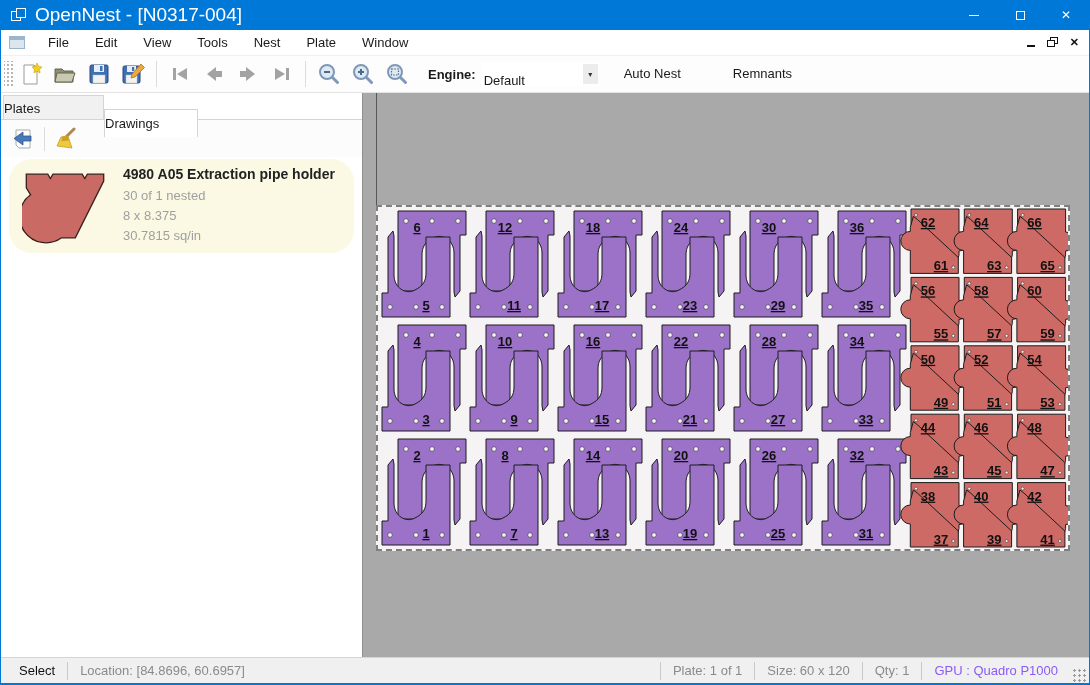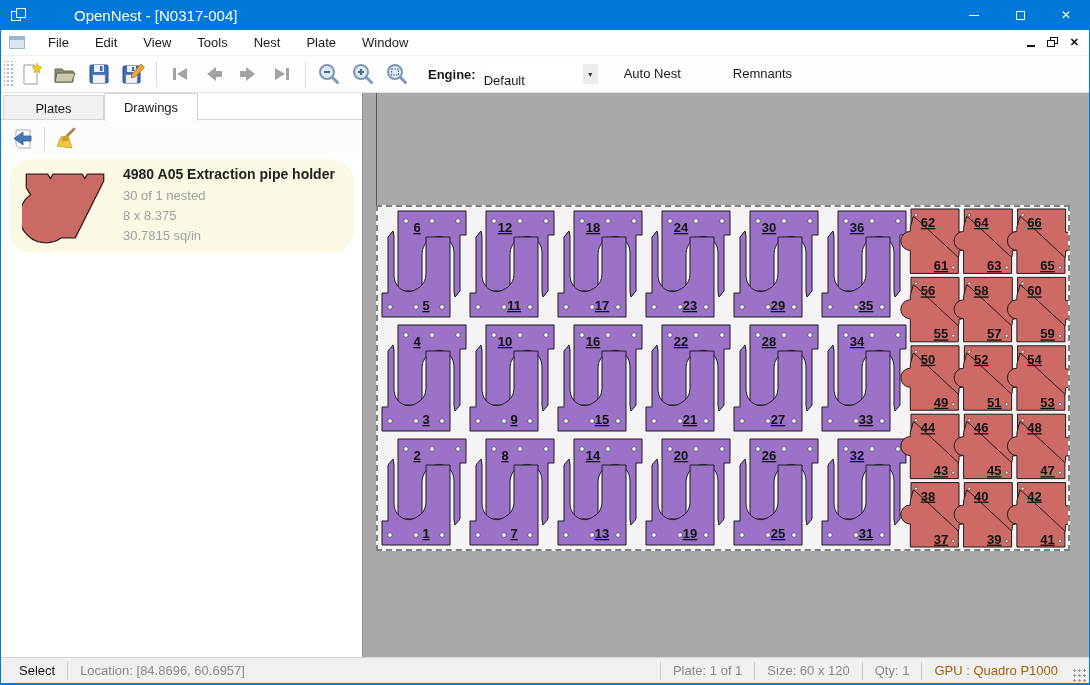--- a/index.html
+++ b/index.html
@@ -8,21 +8,21 @@
     font-family:"Liberation Sans", sans-serif;
     font-size:13px; color:#1a1a1a; background:#fff;
     border-left:1px solid #0078d7; border-right:1px solid #0078d7;
     overflow:hidden; position:relative;
   }
   
   .titlebar { height:30px; background:#0078d7; color:#fff; display:flex; align-items:center; }
   .titlebar .appicon { width:16px; height:14px; margin:0 8px 0 10px; position:relative; }
   .appicon .sq1 { position:absolute; left:0; top:3px; width:10px; height:10px; border:1.5px solid #fff; background:#0078d7; }
   .appicon .sq2 { position:absolute; left:5px; top:0; width:10px; height:10px; border:1.5px solid #fff; background:#0078d7; }
-  .titlebar .title { font-size:15px;margin-left:39px; }
+  .titlebar .title { font-size:19px; }
   .wincontrols { margin-left:auto; display:flex; height:30px; }
   .wbtn { width:46px; height:30px; display:flex; align-items:center; justify-content:center; color:#fff; }
   .wbtn .minglyph { width:10px; height:1px; background:#fff; }
   .wbtn .maxglyph { width:9px; height:9px; border:1px solid #fff; }
   .wbtn.close { font-size:12px; }
   
   .menubar { height:26px; background:#fff; display:flex; align-items:center; border-bottom:1px solid #f0f0f0; }
   .mdiicon { width:16px; height:13px; border:1px solid #9db5cc; background:#dce6f0; margin:0 10px 0 8px; border-top:4px solid #9db5cc; }
   .menuitem { padding:0 13px; height:26px; line-height:26px; cursor:default; }
   .mdicontrols { margin-left:auto; display:flex; align-items:center; gap:12px; padding-right:10px; color:#111; }
@@ -39,22 +39,22 @@
   .tsep { width:1px; height:26px; background:#dcdcdc; margin:0 6px; }
   .enginelabel { font-weight:bold; margin:0 6px 0 14px; }
   .enginecombo { display:flex; align-items:center; width:116px; height:24px; background:#fff; }
   .enginevalue { flex:1; padding-left:2px;margin-top:13px; }
   .dropbtn { width:15px; height:20px; background:#ececec; display:flex; align-items:center; justify-content:center; font-size:8px; color:#333; }
   .flatbtn { padding:0 26px; height:28px; line-height:28px; border-radius:2px; }
   
   .content { display:flex; height:564px; }
   .sidebar { width:362px; background:#fff; border-right:1px solid #8f8f8f; display:flex; flex-direction:column; }
   .tabstrip { height:27px; display:flex; background:#fff; border-bottom:1px solid #d5d5d5; padding-left:2px; }
-  .tab { width:101px; text-align:center; line-height:25px; border:1px solid #d5d5d5; border-bottom:none; background:#f1f1f1; margin-top:2px; }
-  .tab.active { background:#fff; margin-top:0; line-height:27px; height:28px; position:relative; z-index:2; width:94px; }
+  .tab { width:101px; line-height:25px; border:1px solid #d5d5d5; border-bottom:none; background:#f1f1f1; margin-top:2px; }
+  .tab.active { background:#fff; margin-top:16px; line-height:27px; height:28px; position:relative; z-index:2; width:94px; }
   .minibar { height:37px; display:flex; align-items:center; padding-left:6px; background:#fcfcfc; }
   .mbtn { width:32px; height:30px; display:flex; align-items:center; justify-content:center; border-radius:2px; }
   .msep { width:1px; height:24px; background:#dcdcdc; margin:0 5px; }
   .drawinglist { flex:1; padding:2px 8px; overflow:hidden; }
   .drawingitem { display:flex; background:#fbf9e3; margin-bottom:5px; padding:6px 4px; align-items:center;border-radius:23px; }
   .thumb { width:104px; display:flex; align-items:center; justify-content:center; flex-shrink:0; }
   .iteminfo { flex:1; padding-left:6px; }
   .itemtitle { font-weight:bold; font-size:14px; color:#222; margin-bottom:4px; }
   .itemline { color:#9f9f9f; font-size:13px; line-height:20px; }
   
@@ -659,16 +659,16 @@
   <div class="ssep"></div>
   <div class="st">Location: [84.8696, 60.6957]</div>
   <div class="stretch"></div>
   <div class="ssep"></div>
   <div class="st">Plate: 1 of 1</div>
   <div class="ssep"></div>
   <div class="st">Size: 60 x 120</div>
   <div class="ssep"></div>
   <div class="st">Qty: 1</div>
   <div class="ssep"></div>
-  <div class="st gpu" id="gpu-status" style="color: #a16207;">GPU : Quadro P1000</div>
+  <div class="st gpu" id="gpu-status" style="color: #8b5cf6;">GPU : Quadro P1000</div>
   <div class="gripcorner"></div>
 </div>
 <div class="bluebottom"></div>
 
 </body></html>

